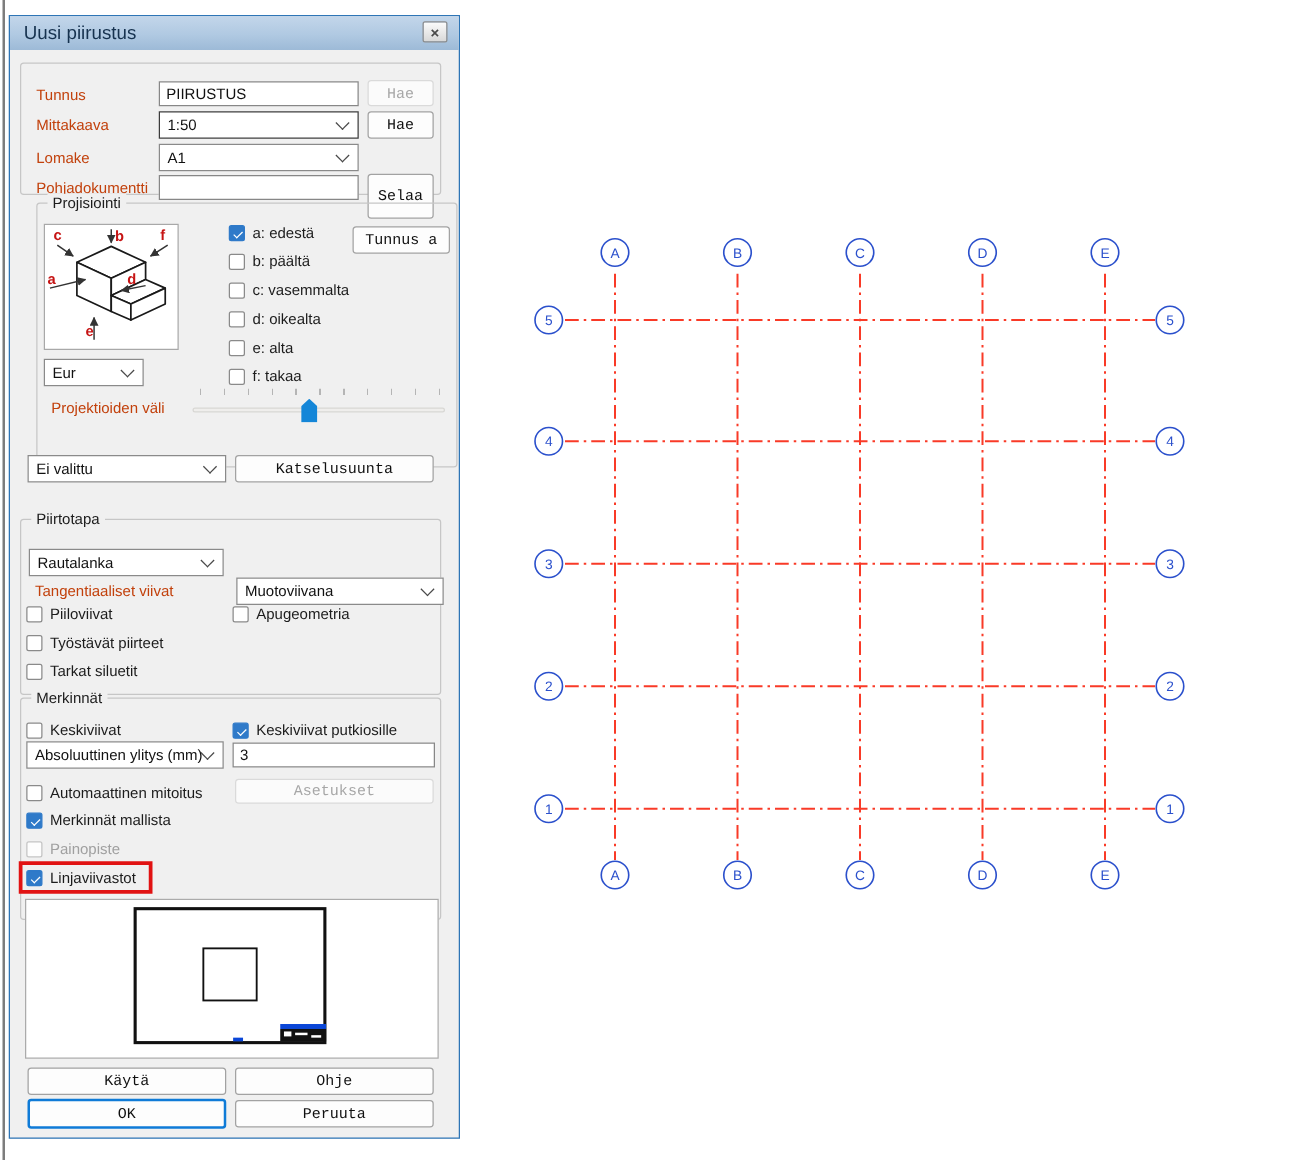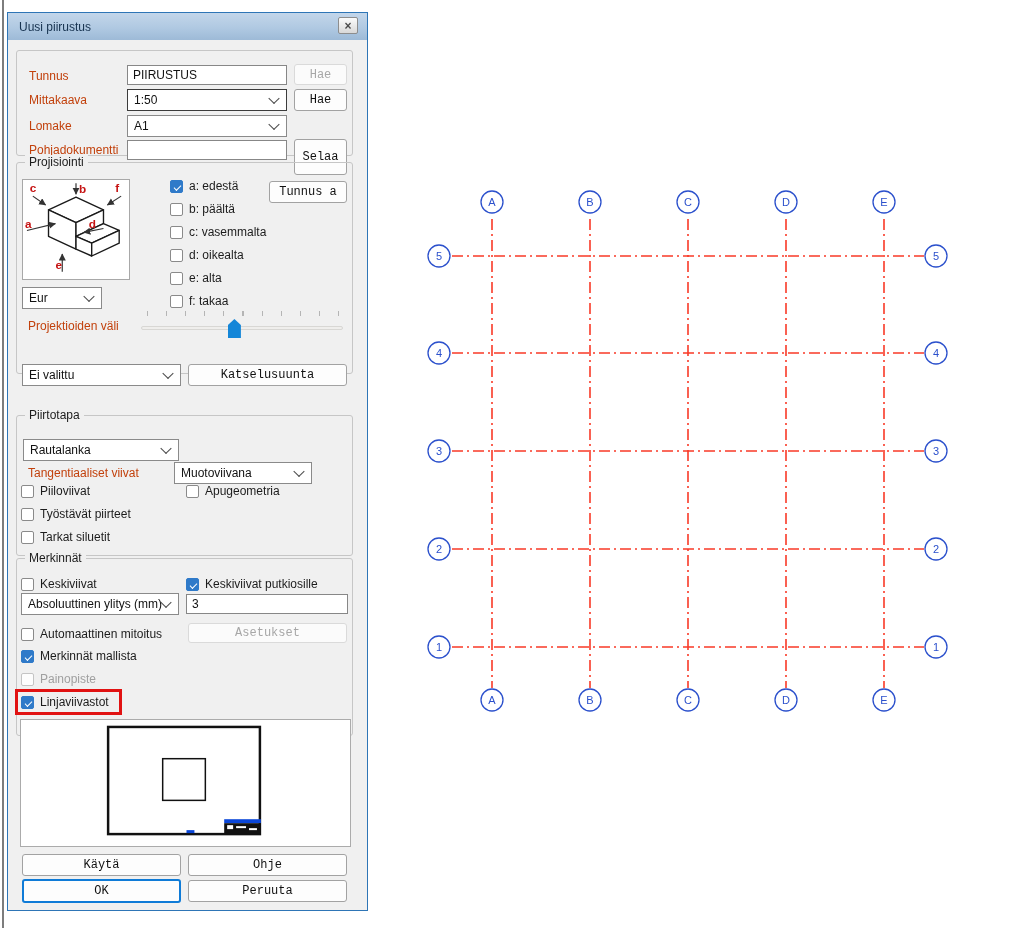--- a/index.html
+++ b/index.html
@@ -5,21 +5,21 @@
   html,body{margin:0;padding:0;background:#fff}
   .screen{position:relative;width:1032px;height:928px;background:#ffffff;overflow:hidden;
           font-family:"Liberation Sans",sans-serif;-webkit-font-smoothing:antialiased}
   .edge{position:absolute;left:2px;top:0;width:2px;height:928px;background:#7d7d7d}
 
   .dialog{position:absolute;left:7px;top:12px;width:361px;height:899px;background:#f0f0f0;
           border:1px solid #2e75b6;box-sizing:border-box}
   .titlebar{position:absolute;left:0;top:0;right:0;height:27px;
             background:linear-gradient(180deg,#c3d6ea 0%,#b0c9e2 55%,#9dbad7 100%);
             display:flex;align-items:center;padding-left:11px;box-sizing:border-box}
-  .title{font-size:12px;color:#16324f}
+  .title{font-size:15px;color:#16324f}
   .close-btn{position:absolute;right:9px;top:4px;width:20px;height:17px;
              background:linear-gradient(180deg,#fbfbfb,#d8d8d8);border:1px solid #8d8d8d;border-radius:2px;
              display:flex;align-items:center;justify-content:center;font-size:12px;font-weight:bold;
              color:#4a4a4a;box-sizing:border-box;line-height:1;padding:0;cursor:default}
 
   .panel,.groupbox{position:absolute;border:1px solid #c6c6c6;border-radius:3px;box-sizing:border-box}
   .legend{position:absolute;top:-8px;left:8px;background:#f0f0f0;padding:0 4px;font-size:12px;
           color:#1c1c1c;line-height:14px;white-space:nowrap}
   .lbl{position:absolute;font-size:12px;color:#c2410c;white-space:nowrap}
 
@@ -93,21 +93,21 @@
       <div class="combo" style="left:110px;top:64px;width:160px;height:22px">
         <span>A1</span>
         <span class="chev"></span>
       </div>
 
       <span class="lbl" style="left:12px;top:92px">Pohjadokumentti</span>
       <input class="tinput" style="left: 110px; top: 89px; width: 160px; height: 20px;" value="">
       <button class="btn" style="left:277px;top:88px;width:53px;height:36px">Selaa</button>
     </div>
 
-    <div class="groupbox" style="left:8px;top:149px;width:337px;height:212px">
+    <div class="groupbox" style="left:21px;top:149px;width:337px;height:212px">
       <span class="legend">Projisiointi</span>
 
       <div class="imgbox" style="left:5px;top:16px;width:108px;height:101px">
         <svg width="106" height="99" viewBox="0 0 108 100">
           <defs>
             <marker id="ah" markerWidth="7" markerHeight="7" refX="5.5" refY="3" orient="auto">
               <path d="M0,0 L6,3 L0,6 Z" fill="#333"></path>
             </marker>
           </defs>
           <g stroke="#1a1a1a" stroke-width="1.4" fill="#ffffff" stroke-linejoin="round">
@@ -185,21 +185,21 @@
 
     <div class="groupbox" style="left:8px;top:402px;width:337px;height:141px">
       <span class="legend">Piirtotapa</span>
 
       <div class="combo" style="left:6px;top:23px;width:156px;height:22px">
         <span>Rautalanka</span>
         <span class="chev"></span>
       </div>
 
       <span class="lbl" style="left:11px;top:50px">Tangentiaaliset viivat</span>
-      <div class="combo" style="left:157px;top:46px;width:138px;height:22px">
+      <div class="combo" style="left:172px;top:46px;width:166px;height:22px">
         <span>Muotoviivana</span>
         <span class="chev"></span>
       </div>
 
       <div class="cb" style="left:4px;top:68px">
         <span class="cbbox"></span>
         <span class="cblabel">Piiloviivat</span>
       </div>
       <div class="cb" style="left:169px;top:68px">
         <span class="cbbox"></span>

